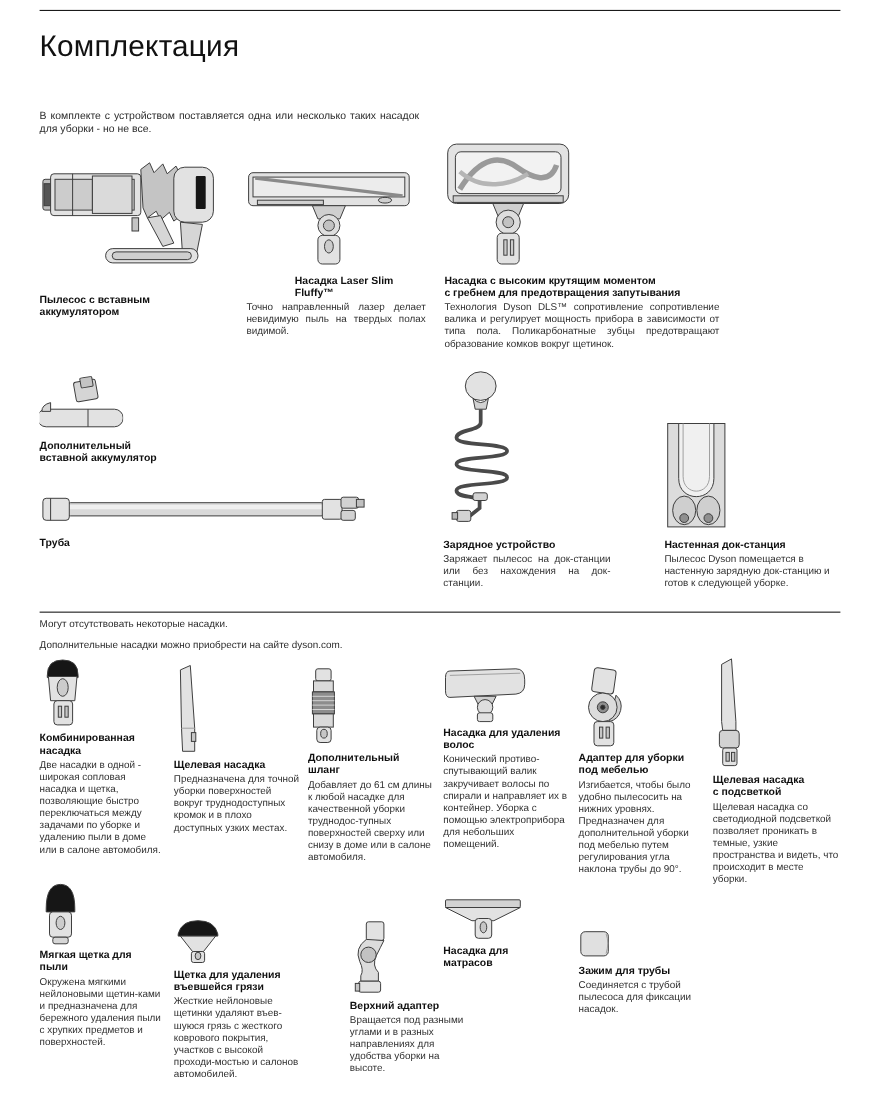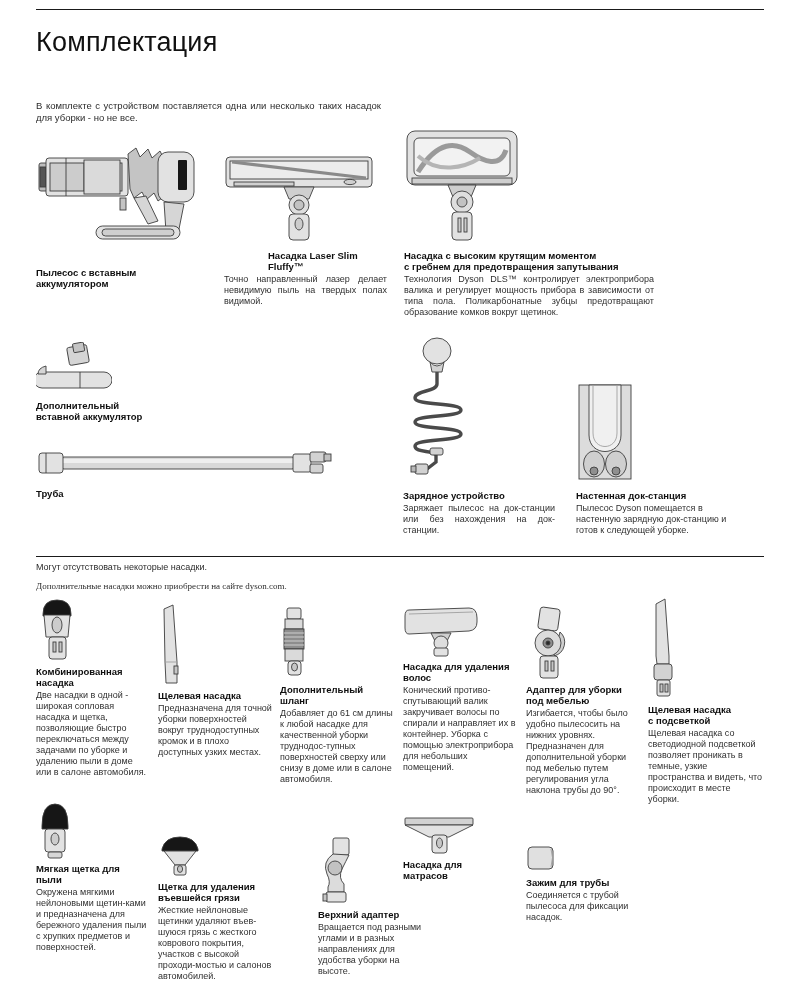--- a/index.html
+++ b/index.html
@@ -85,21 +85,21 @@
           <circle cx="58" cy="74" r="11" fill="#dedede"></circle>
           <circle cx="58" cy="74" r="5" fill="#c2c2c2"></circle>
           <rect x="48" y="84" width="20" height="28" rx="4"></rect>
           <rect x="54" y="90" width="3" height="14" fill="#cccccc"></rect>
           <rect x="60" y="90" width="3" height="14" fill="#cccccc"></rect>
         </g>
       </svg>
     </span>
     <p class="h j" style="margin-top:8px;width:250px;">Насадка с высоким крутящим моментом
 с гребнем для предотвращения запутывания</p>
-    <p class="d j" style="width:250px;">Технология Dyson DLS™ контролирует электроприбора валика и регулирует мощность прибора в зависимости от типа пола. Поликарбонатные зубцы предотвращают образование комков вокруг щетинок.</p>
+    <p class="d j" style="width:250px;">Технология Dyson DLS™ сопротивление сопротивление валика и регулирует мощность прибора в зависимости от типа пола. Поликарбонатные зубцы предотвращают образование комков вокруг щетинок.</p>
   </div>
 
   <div class="cell" style="left:36px;top:342px;width:150px;">
     <span class="icon-box">
       <svg width="76" height="52" viewBox="0 0 76 52">
         <g stroke="#3d3d3d" stroke-width=".9" fill="#e2e2e2">
           <rect x="32" y="4" width="20" height="18" rx="2" transform="rotate(-10 42 13)" fill="#d5d5d5"></rect>
           <rect x="37" y="1" width="11" height="9" rx="1" transform="rotate(-10 42 5)" fill="#c4c4c4"></rect>
           <path d="M6 30 h62 a8 8 0 0 1 0 16 h-62 a8 8 0 0 1 0 -16 z"></path>
           <path d="M10 24 q-8 2 -8 8 h8 z" fill="#d5d5d5"></path>
@@ -139,41 +139,41 @@
           <rect x="27" y="112" width="13" height="7" rx="2" fill="#d2d2d2"></rect>
           <rect x="12" y="128" width="13" height="10" rx="2" fill="#d2d2d2"></rect>
           <rect x="8" y="130" width="5" height="6" fill="#b8b8b8"></rect>
         </g>
       </svg>
     </span>
     <p class="h" style="margin-top:8px;">Зарядное устройство</p>
     <p class="d j" style="width:152px;">Заряжает пылесос на док-станции или без нахождения на док-станции.</p>
   </div>
 
-  <div class="cell" style="left:576px;top:383px;width:172px;">
+  <div class="cell" style="left:604px;top:383px;width:172px;">
     <span class="icon-box">
       <svg width="58" height="99" viewBox="0 0 58 99">
         <g stroke="#3d3d3d" stroke-width=".9">
           <rect x="3" y="2" width="52" height="94" fill="#dcdcdc"></rect>
           <path d="M13 2 V52 C13 74 45 74 45 52 V2 Z" fill="#f0f0f0"></path>
           <path d="M17 2 V50 C17 68 41 68 41 50 V2" fill="none" stroke="#9f9f9f"></path>
           <ellipse cx="18" cy="81" rx="10.5" ry="13" fill="#cfcfcf"></ellipse>
           <ellipse cx="40" cy="81" rx="10.5" ry="13" fill="#cfcfcf"></ellipse>
           <circle cx="18" cy="88" r="4" fill="#8f8f8f"></circle>
           <circle cx="40" cy="88" r="4" fill="#8f8f8f"></circle>
         </g>
       </svg>
     </span>
     <p class="h" style="margin-top:8px;">Настенная док-станция</p>
     <p class="d" style="width:168px;">Пылесос Dyson помещается в настенную зарядную док-станцию и готов к следующей уборке.</p>
   </div>
 
   <div class="rule" style="left:36px;top:556px;width:728px;height:1px;"></div>
   <div class="note" style="left:36px;top:562px;">Могут отсутствовать некоторые насадки.</div>
-  <div class="note" style="left:36px;top:581px;font-family:Liberation Serif, serif;">Дополнительные насадки можно приобрести на сайте dyson.com.</div>
+  <div class="note" style="left:36px;top:581px;">Дополнительные насадки можно приобрести на сайте dyson.com.</div>
 
   <div class="cell" style="left:36px;top:598px;width:114px;">
     <span class="icon-box">
       <svg width="44" height="64" viewBox="0 0 44 64">
         <g stroke="#3d3d3d" stroke-width=".9">
           <path d="M7 16 Q7 2 21 2 Q35 2 35 16 l0 2 -28 0 z" fill="#161616"></path>
           <path d="M8 17 h26 l-2 22 h-22 z" fill="#e2e2e2"></path>
           <ellipse cx="21" cy="27" rx="5" ry="8" fill="#cccccc"></ellipse>
           <rect x="13" y="39" width="17" height="22" rx="3" fill="#e2e2e2"></rect>
           <rect x="17" y="44" width="3" height="10" fill="#c6c6c6"></rect>

